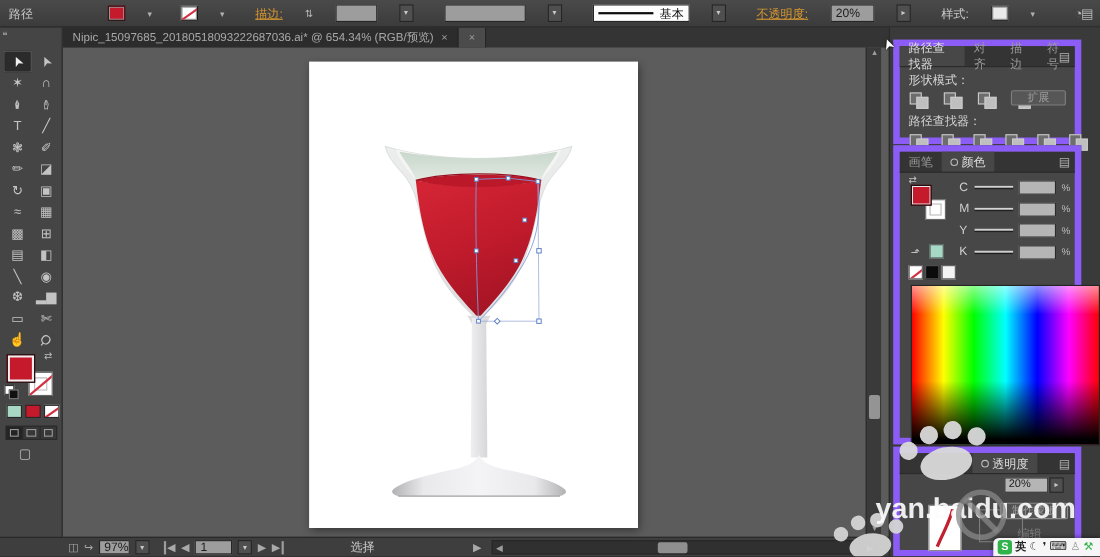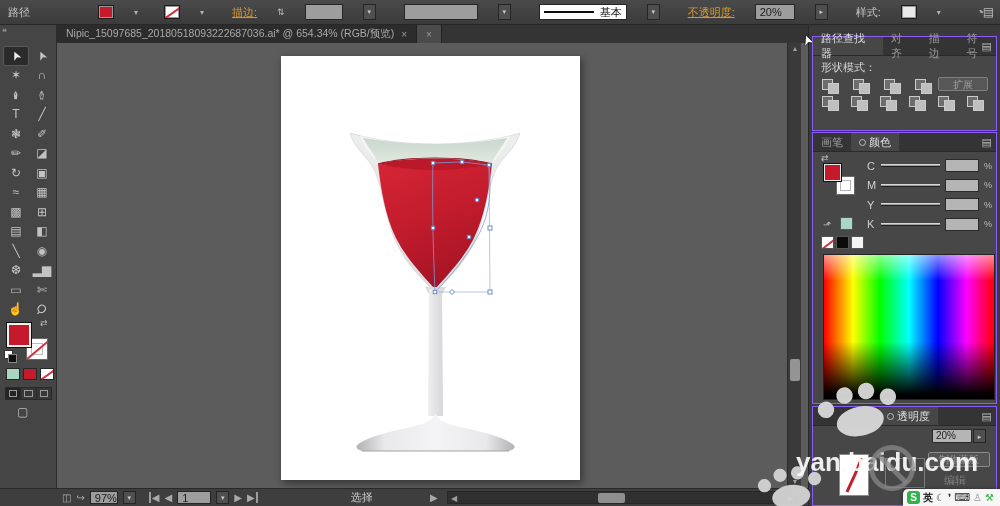--- a/index.html
+++ b/index.html
@@ -65,21 +65,21 @@
 
 .canvas{position:absolute;left:57px;top:43px;width:751px;bottom:18px;background:#5c5c5c;overflow:hidden;z-index:1}
 .artboard{position:absolute;left:224px;top:13px;width:299px;height:424px;background:#fff;box-shadow:2px 3px 8px rgba(0,0,0,.45)}
 .artboard svg{position:absolute;left:0;top:0}
 .vscroll{position:absolute;right:7px;top:0;bottom:0;width:14px;background:#3a3a3a;border-left:1px solid #2c2c2c}
 .vscroll .arr{position:absolute;left:0;width:14px;height:12px;color:#9d9d9d;font-size:7px;text-align:center;line-height:12px;cursor:pointer}
 .vthumb{position:absolute;left:2px;top:316px;width:10px;height:22px;background:#949494;border-radius:2px;cursor:grab}
 
 
 .dock{position:absolute;left:808px;top:25px;width:192px;bottom:0;background:#3a3a3a;border-left:1px solid #282828;z-index:6}
-.panel{position:absolute;left:3px;right:3px;background:#474747;border:1px solid #8b5cf6}
+.panel{position:absolute;left:3px;right:17px;background:#474747;border:6px solid #8b5cf6}
 .ptabs{height:19px;background:#343434;display:flex;position:relative;border-bottom:1px solid #2a2a2a}
 .ptab{padding:0 8px;display:flex;align-items:center;gap:3px;color:#9b9b9b;font-size:11px;cursor:pointer}
 .ptab.active{background:#474747;color:#dedede}
 .ptab.dotted::before{content:"";width:5px;height:5px;border:1px solid #bbb;border-radius:50%}
 .pmenu{position:absolute;right:4px;top:3px;color:#b5b5b5;font-size:11px;cursor:pointer}
 .plabel{color:#d4d4d4;margin:4px 0 2px 8px}
 .pfrow{display:flex;gap:11px;padding:1px 8px;align-items:center;position:relative}
 .pfb{width:20px;height:15px;position:relative;cursor:pointer;flex:none}
 .pfb::before{content:"";position:absolute;left:1px;top:1px;width:9px;height:9px;border:1px solid #cacaca;background:#6d6d6d}
 .pfb::after{content:"";position:absolute;left:7px;top:5px;width:9px;height:9px;border:1px solid #cacaca;background:#bfbfbf}
@@ -109,21 +109,21 @@
 .oparrow{position:absolute;right:10px;top:22px;width:13px;height:14px;background:#4f4f4f;border:1px solid #252525;color:#c9c9c9;font-size:7px;text-align:center;line-height:13px;cursor:pointer}
 .tpthumb{position:absolute;left:26px;top:47px;width:30px;height:42px;background:#fff;border:1px solid #8a8a8a}
 .tplink{position:absolute;left:72px;top:51px;width:40px;height:30px;border:1px solid #7d7d7d}
 .maskbtn{position:absolute;right:6px;top:45px;width:62px;height:15px;background:#535353;border:1px solid #8b8b8b;color:#9c9c9c;font-size:10px;text-align:center;line-height:14px;border-radius:2px;cursor:pointer}
 .editlbl{position:absolute;right:30px;top:66px;color:#7f7f7f}
 
 
 .statusbar{position:absolute;left:0;right:192px;bottom:0;height:18px;background:#3e3e3e;border-top:1px solid #292929;
   display:flex;align-items:center;gap:5px;padding-left:62px;z-index:4}
 .sb-icon{color:#a9a9a9;font-size:10px;cursor:pointer}
-.sb-status{margin-left:88px;color:#cdcdcd}
+.sb-status{margin-left:56px;color:#cdcdcd}
 .hscroll{position:absolute;left:447px;right:10px;top:2px;bottom:2px;background:#303030;border:1px solid #272727}
 .hthumb{position:absolute;left:150px;top:1px;width:27px;height:10px;background:#8f8f8f;border-radius:2px;cursor:grab}
 .harr{position:absolute;top:0;color:#9d9d9d;font-size:8px;line-height:13px;cursor:pointer}
 
 
 .paw{position:absolute;z-index:50;opacity:.95}
 .wm-brand{position:absolute;left:846px;top:450px;color:#787878;font-size:31px;font-weight:bold;letter-spacing:1px;z-index:49}
 .wm-text{position:absolute;left:796px;top:447px;color:rgba(252,252,252,.92);font-size:26px;font-weight:bold;z-index:51;letter-spacing:0}
 .wm-ban{position:absolute;left:869px;top:445px;width:46px;height:46px;border:5px solid rgba(135,135,135,.75);border-radius:50%;z-index:52}
 .wm-ban::after{content:"";position:absolute;left:-3px;top:16px;width:42px;height:5px;background:rgba(135,135,135,.75);transform:rotate(45deg)}
@@ -385,20 +385,21 @@
         </div>
       <span class="pmenu">▤</span>
       <div class="plabel">形状模式：</div>
       <div class="pfrow">
         <div class="pfb"></div>
         <div class="pfb"></div>
         <div class="pfb"></div>
         <div class="pfb"></div>
         <div class="expand-btn">扩展</div>
       </div>
+      <div class="plabel">路径查找器：</div>
       <div class="pfrow" style="gap:9px">
         <div class="pfb"></div>
         <div class="pfb"></div>
         <div class="pfb"></div>
         <div class="pfb"></div>
         <div class="pfb"></div>
         <div class="pfb"></div>
       </div>
     </div>
 

